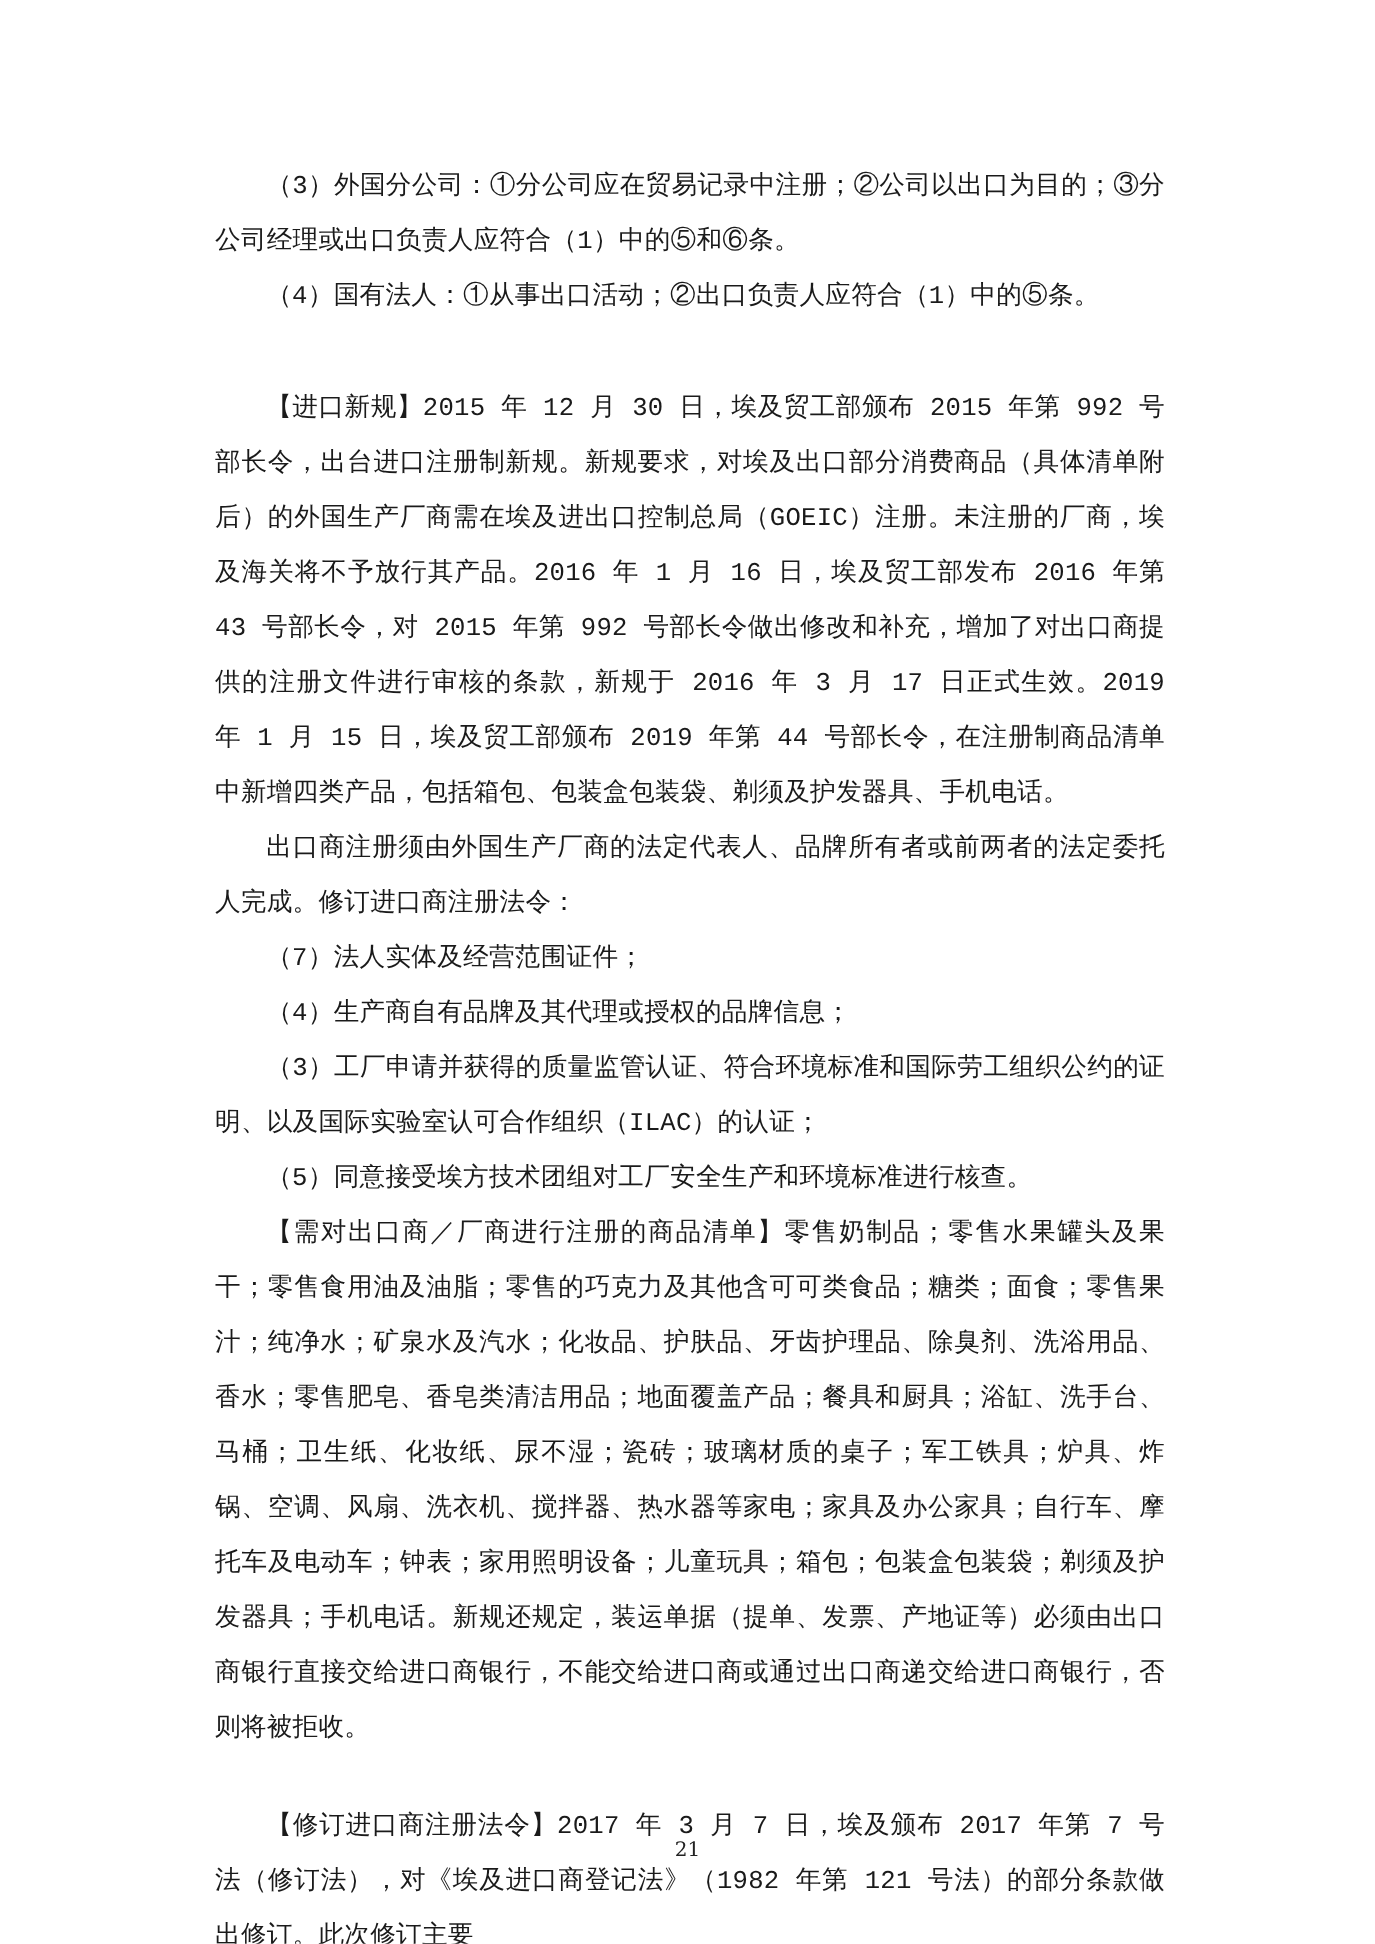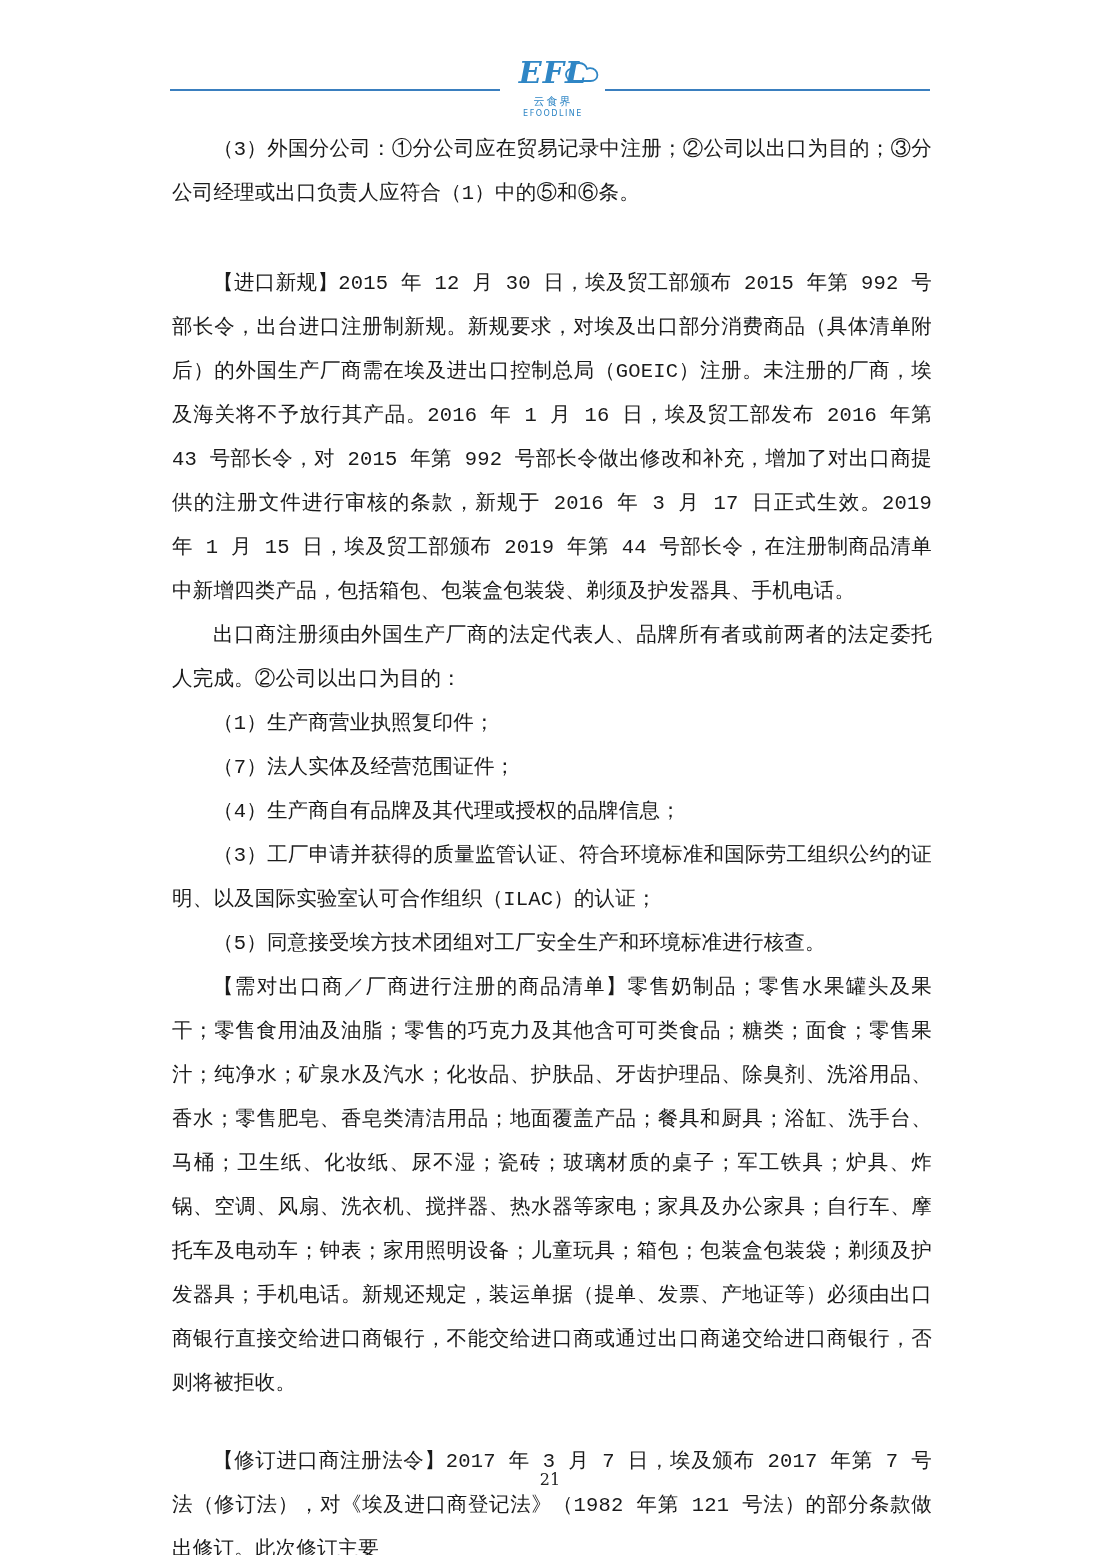--- a/index.html
+++ b/index.html
@@ -115,45 +115,30 @@
     font-size: 16px;
     color: #222;
     font-family: "DejaVu Serif", "Liberation Serif", serif;
   }
 </style>
 </head>
 <body>
 
 <div class="page">
 
-  <div class="header">
-    <div class="header-rule-left"></div>
-    <div class="header-rule-right"></div>
-
-    <div class="logo">
-      <div class="logo-mark">
-        <span class="logo-efl">EFL</span>
-        <svg class="cloud" viewBox="0 0 40 22">
-          <path d="M10,19 C5,19 2,16 2,12.5 C2,9.2 4.8,6.6 8.2,6.6 C8.8,3.3 11.8,1 15.4,1 C19.2,1 22.4,3.6 23,7 C23.9,6.5 25,6.2 26.2,6.2 C30.2,6.2 33.4,9.2 33.4,13 C33.4,16.6 30.4,19 26.6,19 Z" fill="none" stroke="#2f86c5" stroke-width="1.8" stroke-linejoin="round"></path>
-        </svg>
-      </div>
-      <div class="logo-cn">云食界</div>
-      <div class="logo-en">EFOODLINE</div>
-    </div>
-  </div>
 
   <div class="content">
 
     <p class="indent">（3）外国分公司：①分公司应在贸易记录中注册；②公司以出口为目的；③分公司经理或出口负责人应符合（1）中的⑤和⑥条。</p>
+    <p class="indent">（4）国有法人：①从事出口活动；②出口负责人应符合（1）中的⑤条。</p>
 
     <div class="spacer-lg"></div>
 
     <p class="indent">【进口新规】2015 年 12 月 30 日，埃及贸工部颁布 2015 年第 992 号部长令，出台进口注册制新规。新规要求，对埃及出口部分消费商品（具体清单附后）的外国生产厂商需在埃及进出口控制总局（GOEIC）注册。未注册的厂商，埃及海关将不予放行其产品。2016 年 1 月 16 日，埃及贸工部发布 2016 年第 43 号部长令，对 2015 年第 992 号部长令做出修改和补充，增加了对出口商提供的注册文件进行审核的条款，新规于 2016 年 3 月 17 日正式生效。2019 年 1 月 15 日，埃及贸工部颁布 2019 年第 44 号部长令，在注册制商品清单中新增四类产品，包括箱包、包装盒包装袋、剃须及护发器具、手机电话。</p>
-    <p class="indent">出口商注册须由外国生产厂商的法定代表人、品牌所有者或前两者的法定委托人完成。②公司以出口为目的：</p>
-    <p class="indent">（1）生产商营业执照复印件；</p>
+    <p class="indent">出口商注册须由外国生产厂商的法定代表人、品牌所有者或前两者的法定委托人完成。修订进口商注册法令：</p>
     <p class="indent">（7）法人实体及经营范围证件；</p>
     <p class="indent">（4）生产商自有品牌及其代理或授权的品牌信息；</p>
     <p class="indent">（3）工厂申请并获得的质量监管认证、符合环境标准和国际劳工组织公约的证明、以及国际实验室认可合作组织（ILAC）的认证；</p>
     <p class="indent">（5）同意接受埃方技术团组对工厂安全生产和环境标准进行核查。</p>
     <p class="indent">【需对出口商／厂商进行注册的商品清单】零售奶制品；零售水果罐头及果干；零售食用油及油脂；零售的巧克力及其他含可可类食品；糖类；面食；零售果汁；纯净水；矿泉水及汽水；化妆品、护肤品、牙齿护理品、除臭剂、洗浴用品、香水；零售肥皂、香皂类清洁用品；地面覆盖产品；餐具和厨具；浴缸、洗手台、马桶；卫生纸、化妆纸、尿不湿；瓷砖；玻璃材质的桌子；军工铁具；炉具、炸锅、空调、风扇、洗衣机、搅拌器、热水器等家电；家具及办公家具；自行车、摩托车及电动车；钟表；家用照明设备；儿童玩具；箱包；包装盒包装袋；剃须及护发器具；手机电话。新规还规定，装运单据（提单、发票、产地证等）必须由出口商银行直接交给进口商银行，不能交给进口商或通过出口商递交给进口商银行，否则将被拒收。</p>
 
     <div class="spacer-md"></div>
 
     <p class="indent">【修订进口商注册法令】2017 年 3 月 7 日，埃及颁布 2017 年第 7 号法（修订法），对《埃及进口商登记法》（1982 年第 121 号法）的部分条款做出修订。此次修订主要</p>
   </div>

